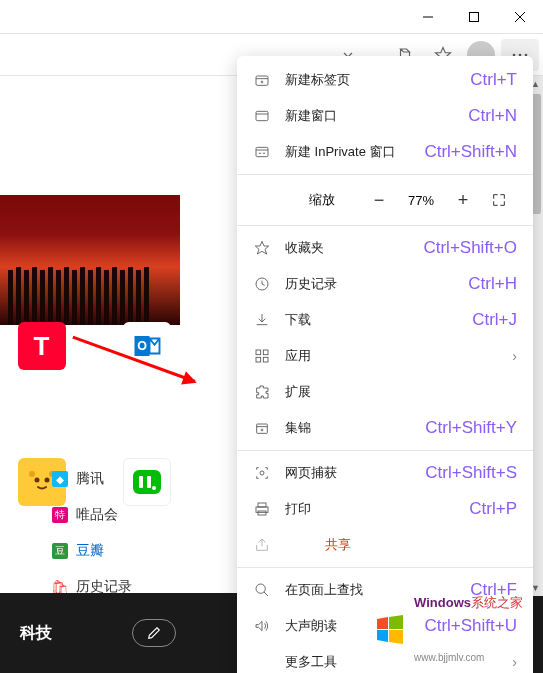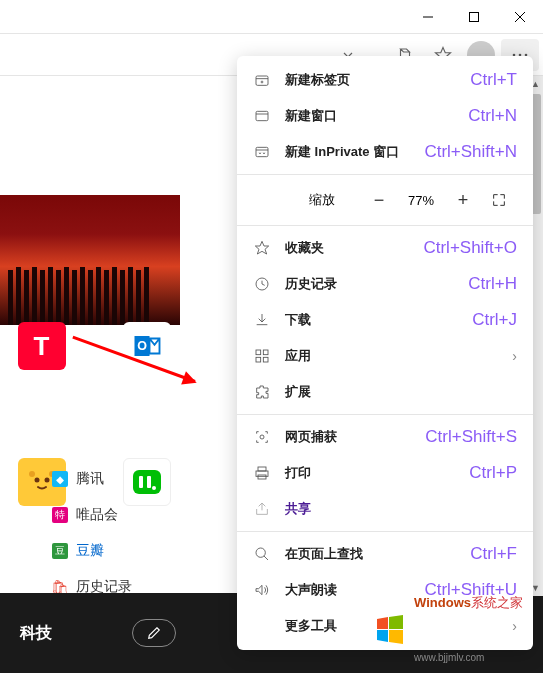--- a/index.html
+++ b/index.html
@@ -31,40 +31,40 @@
     .link-icon { width: 16px; height: 16px; display: inline-flex; align-items: center; justify-content: center; font-size: 10px; color: #fff; border-radius: 2px; }
     
     .bottom-dark { position: absolute; bottom: 0; left: 0; right: 0; height: 80px; background: #1a1a1a; display: flex; align-items: center; padding: 0 20px; gap: 80px; }
     .bottom-label { color: #fff; font-size: 16px; font-weight: bold; }
     .edit-btn { border: 1px solid #888; border-radius: 20px; padding: 6px 14px; color: #fff; display: flex; align-items: center; gap: 4px; }
     
     .menu { position: absolute; top: 56px; right: 10px; width: 296px; background: #fff; box-shadow: 0 4px 20px rgba(0,0,0,0.2); border-radius: 6px; padding: 6px 0; z-index: 100; }
     .menu-item { display: flex; align-items: center; height: 36px; padding: 0 16px; cursor: pointer; font-size: 13px; color: #222; }
     .menu-icon { width: 18px; height: 18px; margin-right: 14px; display: flex; align-items: center; justify-content: center; color: #555; flex-shrink: 0; }
     .menu-icon svg { width: 16px; height: 16px; stroke: currentColor; fill: none; stroke-width: 1.3; }
-    .menu-label { flex: 1; font-weight: bold; }
+    .menu-label { flex: 1; }
     .menu-shortcut { font-size: 17px; color: #8b5cf6; }
     .menu-chevron { color: #888; font-size: 14px; }
     .menu-sep { height: 1px; background: #e5e5e5; margin: 4px 0; }
-    .menu-disabled { color: #4c1d95; }
+    .menu-disabled { color: #c2410c; gap: 40px; }
     .menu-disabled .menu-icon { color: #aaa; }
     
     .zoom-row { display: flex; align-items: center; height: 42px; padding: 0 16px; font-size: 13px; }
     .zoom-label { flex: 1; text-align: center; padding-left: 30px; }
     .zoom-btn { width: 36px; height: 30px; display: flex; align-items: center; justify-content: center; font-size: 18px; color: #333; cursor: pointer; }
     .zoom-val { width: 48px; text-align: center; }
     
     .arrow { position: absolute; top: 380px; left: 65px; width: 130px; height: 3px; background: #ff0000; transform: rotate(20deg); transform-origin: right center; z-index: 50; }
     .arrow::after { content: ''; position: absolute; right: -2px; top: -5px; border-left: 14px solid #ff0000; border-top: 7px solid transparent; border-bottom: 7px solid transparent; }
     
     .watermark { position: absolute; bottom: 10px; right: 20px; display: flex; align-items: center; gap: 8px; z-index: 200; }
     .wm-logo { width: 32px; height: 32px; }
     .wm-text { display: flex; flex-direction: column; }
     .wm-line1 { font-size: 13px; }
-    .wm-line1 .blue { color: #c2410c; font-weight: bold; }
+    .wm-line1 .blue { color: #701a75; font-weight: bold; }
     .wm-line1 .red { color: #d13438; }
     .wm-line2 { font-size: 10px; color: #888; margin-top: 40px; }
     
     .scrollbar { position: absolute; right: 0; top: 76px; width: 16px; height: 520px; background: #f0f0f0; border-left: 1px solid #e5e5e5; }
     .scrollbar-thumb { position: absolute; top: 18px; left: 2px; right: 2px; height: 120px; background: #c0c0c0; border-radius: 2px; }
     .scrollbar-arrow { position: absolute; left: 0; right: 0; height: 16px; display: flex; align-items: center; justify-content: center; color: #666; font-size: 9px; }
   </style>
 </head>
 <body>
 
@@ -303,20 +303,32 @@
     <span class="menu-label">应用</span>
     <span class="menu-chevron">›</span>
   </div>
   <div class="menu-item">
     <span class="menu-icon">
         <svg viewBox="0 0 24 24">
           <path d="M9 3 L9 6 L4 6 L4 13 L7 13 L7 16 L4 16 L4 21 L11 21 L11 18 L14 18 L14 21 L21 21 L21 14 L18 14 L18 11 L21 11 L21 6 L14 6 L14 3 Z"></path>
         </svg>
       </span>
     <span class="menu-label">扩展</span>
+  </div>
+  <div class="menu-item">
+    <span class="menu-icon">
+        <svg viewBox="0 0 24 24">
+          <rect x="4" y="6" width="16" height="14" rx="1"></rect>
+          <line x1="4" y1="10" x2="20" y2="10"></line>
+          <line x1="12" y1="13" x2="12" y2="17"></line>
+          <line x1="10" y1="15" x2="14" y2="15"></line>
+        </svg>
+      </span>
+    <span class="menu-label">集锦</span>
+    <span class="menu-shortcut">Ctrl+Shift+Y</span>
   </div>
   <div class="menu-sep"></div>
   <div class="menu-item">
     <span class="menu-icon">
         <svg viewBox="0 0 24 24">
           <path d="M4 7 L4 4 L7 4 M17 4 L20 4 L20 7 M20 17 L20 20 L17 20 M7 20 L4 20 L4 17"></path>
           <circle cx="12" cy="12" r="3"></circle>
         </svg>
       </span>
     <span class="menu-label">网页捕获</span>

